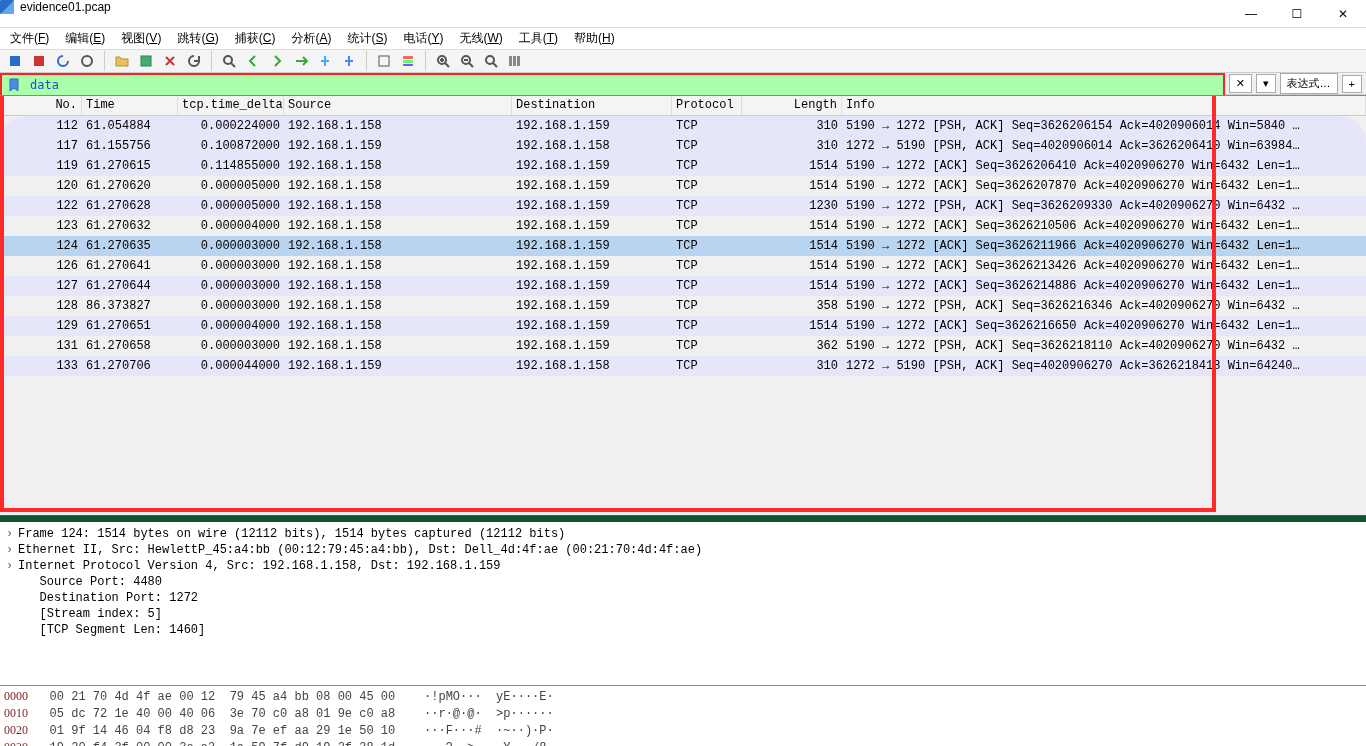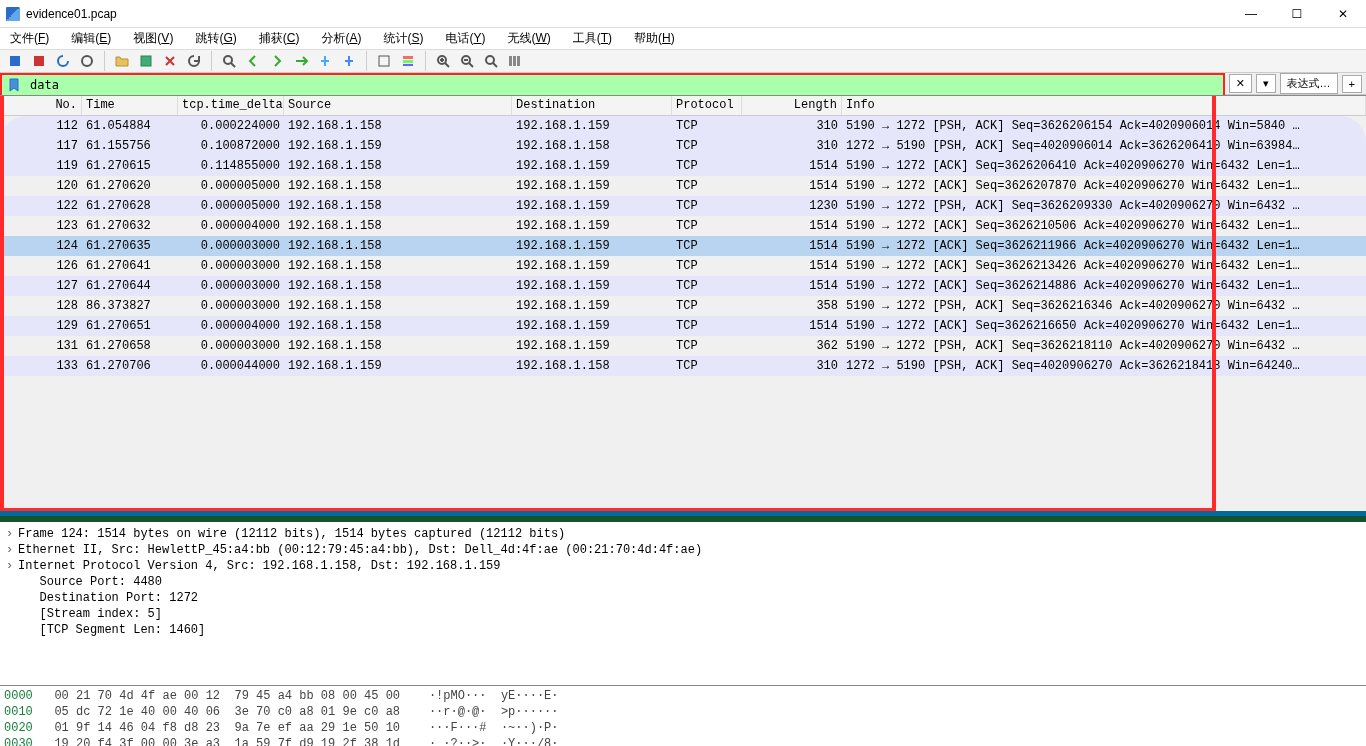--- a/index.html
+++ b/index.html
@@ -1,49 +1,49 @@
 <!DOCTYPE html>
 <html><head>
 <meta charset="utf-8">
 <style>
   * { box-sizing: border-box; margin: 0; padding: 0; }
   body { font-family: "Microsoft YaHei", "Segoe UI", Arial, sans-serif; font-size: 12px; background: #f0f0f0; width: 1366px; height: 746px; overflow: hidden; display: flex; flex-direction: column; }
-  .titlebar { background: #fff; height: 28px; display: flex; align-items: center; padding-left: 6px; border-bottom: 1px solid #ddd; }
+  .titlebar { background: #fff; height: 28px; display: flex; align-items: flex-start; border-bottom: 1px solid #ddd; }
   .titlebar .logo { width: 14px; height: 14px; background: linear-gradient(135deg,#2a6cc9 50%,#62a8e8 50%); margin-right: 6px; border-radius: 1px; }
   .titlebar .title { flex: 0 0 auto; color: #000; }
   .titlebar .spacer { flex: 1; }
   .titlebar .winbtn { width: 46px; height: 28px; display: flex; align-items: center; justify-content: center; color: #000; font-family: "Segoe UI Symbol", Arial; }
-  .menubar { background: #fff; height: 22px; display: flex; align-items: center; padding-left: 4px; gap: 10px; border-bottom: 1px solid #ddd; color: #000; }
+  .menubar { background: #fff; height: 22px; display: flex; align-items: center; padding-left: 4px; gap: 4px; border-bottom: 1px solid #ddd; color: #000; }
   .menubar .menu-item { padding: 2px 6px; }
   .menubar .menu-item .accel { text-decoration: underline; }
   .toolbar { background: #f4f4f4; height: 28px; display: flex; align-items: center; padding: 0 4px; gap: 2px; border-bottom: 1px solid #ccc; }
   .toolbar .tbtn { width: 22px; height: 22px; display: flex; align-items: center; justify-content: center; border: 1px solid transparent; border-radius: 2px; color: #444; }
   .toolbar .tbtn svg { width: 16px; height: 16px; }
   .toolbar .sep { width: 1px; height: 20px; background: #ccc; margin: 0 4px; }
   .filter-row { height: 24px; display: flex; align-items: stretch; border-bottom: 1px solid #888; }
   .filter-input-wrap { flex: 1; display: flex; align-items: center; background: #aaffaa; border: 2px solid #ff2222; border-bottom: none; position: relative; }
   .filter-icon { width: 16px; height: 16px; margin: 0 4px; display: flex; align-items: center; justify-content: center; }
-  .filter-input { flex: 1; background: transparent; border: none; outline: none; font-family: Consolas, monospace; color: #000000; padding: 2px 4px; font-size: 12px; }
+  .filter-input { flex: 1; background: transparent; border: none; outline: none; font-family: Consolas, monospace; color: #1d4ed8; padding: 2px 4px; font-size: 12px; }
   .filter-btns { display: flex; align-items: center; background: #f0f0f0; padding: 0 4px; gap: 4px; border-bottom: 1px solid #ccc; }
   .filter-btns .fb { padding: 2px 6px; border: 1px solid #aaa; background: #fff; font-size: 11px; }
-  .packet-pane { flex: 0 0 420px; position: relative; overflow: hidden; border-bottom: 5px solid #0369a1; }
+  .packet-pane { flex: 0 0 420px; position: relative; overflow: hidden; border-bottom: 1px solid #0369a1; }
   .packet-headers { display: flex; background: #f4f4f4; border-bottom: 1px solid #ccc; height: 20px; font-family: Consolas, "Courier New", monospace; }
   .packet-headers .ph { padding: 2px 4px; border-right: 1px solid #ddd; overflow: hidden; white-space: nowrap; }
   .packet-body { position: absolute; top: 20px; left: 0; right: 0; bottom: 0; overflow: hidden; border-radius: 26px; }
   .packet-row { display: flex; font-family: Consolas, "Courier New", monospace; height: 20px; line-height: 20px; white-space: pre; }
   .packet-row.sel { background: #b8d4f0; }
   .packet-row.alt { background: #e6e6fa; }
   .packet-row .pc { padding: 0 4px; overflow: hidden; }
   .red-box { position: absolute; border: 4px solid #ff2b2b; pointer-events: none; }
   .detail-pane { flex: 0 0 170px; background: #fff; border-top: 6px solid #14532d; border-bottom: 1px solid #888; overflow: auto; font-family: Consolas, "Courier New", monospace; padding: 4px 2px; }
   .detail-line { padding: 1px 4px; white-space: pre; }
   .detail-line .chev { display: inline-block; width: 12px; color: #666; }
   .hex-pane { flex: 0 0 80px; background: #fff; overflow: auto; font-family: Consolas, "Courier New", monospace; padding: 2px 4px; color: #444; }
   .hex-line { white-space: pre; line-height: 16px; }
-  .hex-line .offset { color: #15803d; }
+  .hex-line .offset { color: #7f1d1d; font-family: Liberation Serif, serif; }
   
   .c-no { width: 82px; text-align: right; }
   .c-time { width: 96px; }
   .c-delta { width: 106px; text-align: right; }
   .c-src { width: 228px; }
   .c-dst { width: 160px; }
   .c-proto { width: 70px; }
   .c-len { width: 100px; text-align: right; }
   .c-info { flex: 1; }
 </style>

